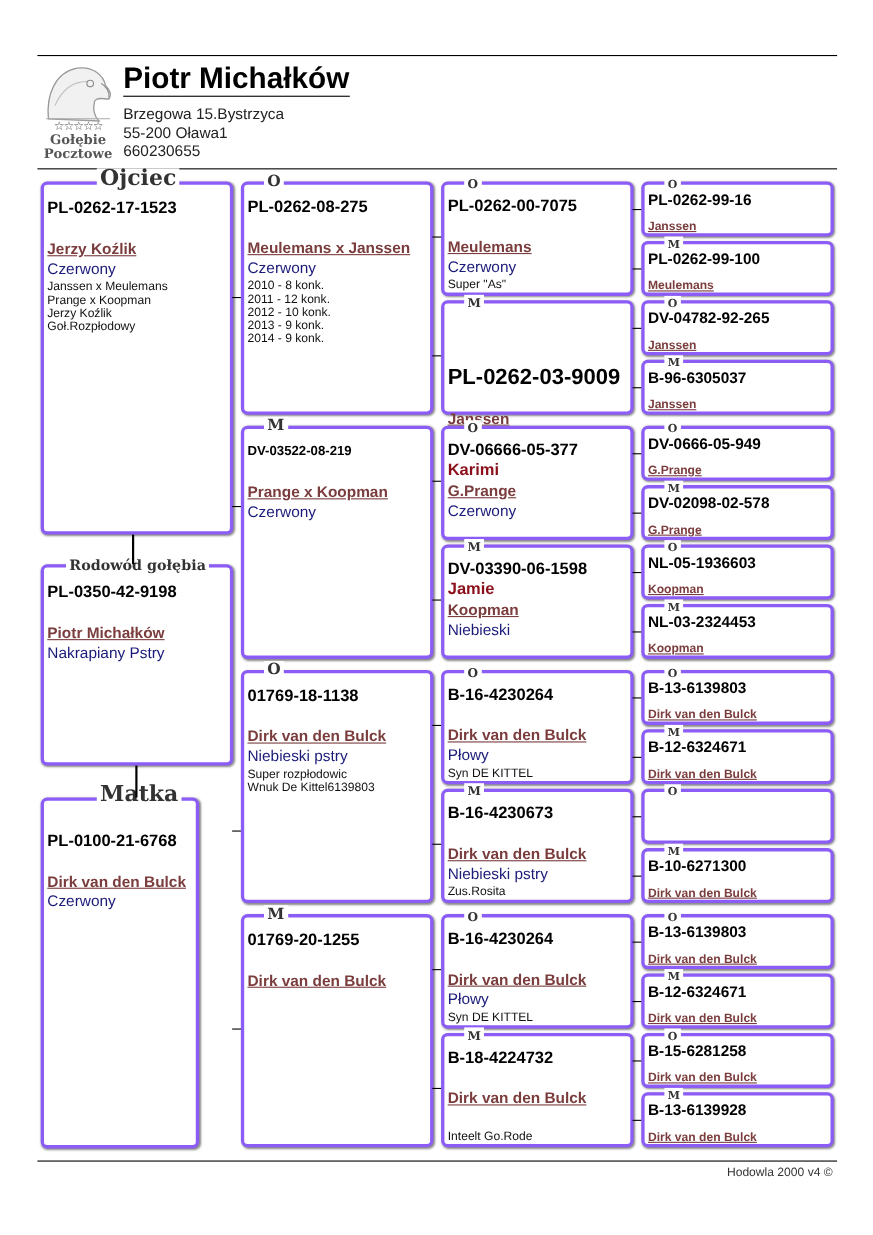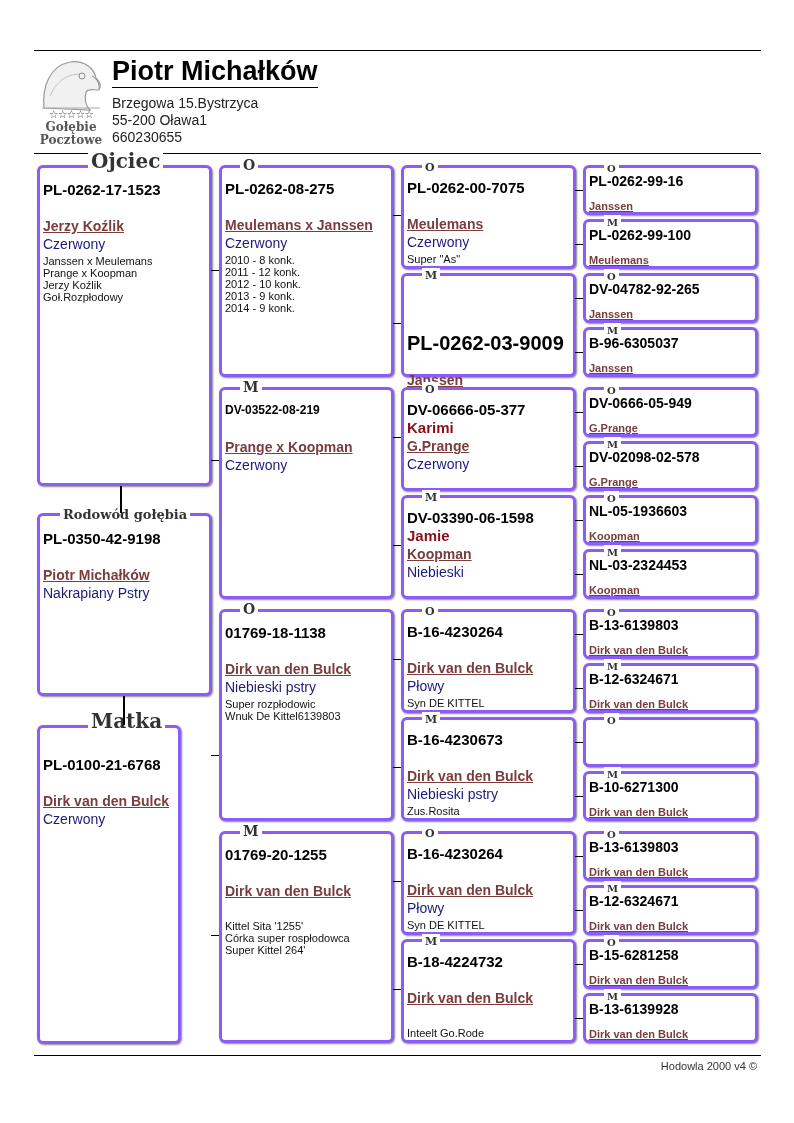--- a/index.html
+++ b/index.html
@@ -117,23 +117,20 @@
 Wnuk De Kittel6139803</div>
       </div>
     </div>
     <div class="box" style="left:219px;top:831px;width:175px;height:212px;">
       <div class="legend" style="left:18px;font-size:14px;top:-11px;">M</div>
       <div style="position:absolute;left:3px;top:11px;right:3px;">
         <div class="ring" style="font-size:15px;line-height:19px;">01769-20-1255</div>
         <div style="height:18px;"></div>
         <div class="breeder" style="font-size:14px;line-height:18px;">Dirk van den Bulck</div>
         <div class="color" style="font-size:14px;line-height:18px;min-height:18px;"></div>
-        <div class="notes" style="font-size:11px;line-height:12px;margin-top:2px;">Kittel Sita '1255'
-Córka super rospłodowca
-Super Kittel 264'</div>
       </div>
     </div>
     <div class="conn" style="left:211px;top:270px;width:8px;height:1px;"></div>
     <div class="conn" style="left:211px;top:460px;width:8px;height:1px;"></div>
     <div class="conn" style="left:211px;top:755px;width:8px;height:1px;"></div>
     <div class="conn" style="left:211px;top:935px;width:8px;height:1px;"></div>
     <div class="box" style="left:401px;top:165px;width:175px;height:104px;">
       <div class="legend" style="left:18px;font-size:11px;top:-8px;">O</div>
       <div style="position:absolute;left:3px;top:10px;right:3px;">
         <div class="ring" style="font-size:15px;line-height:19px;">PL-0262-00-7075</div>

